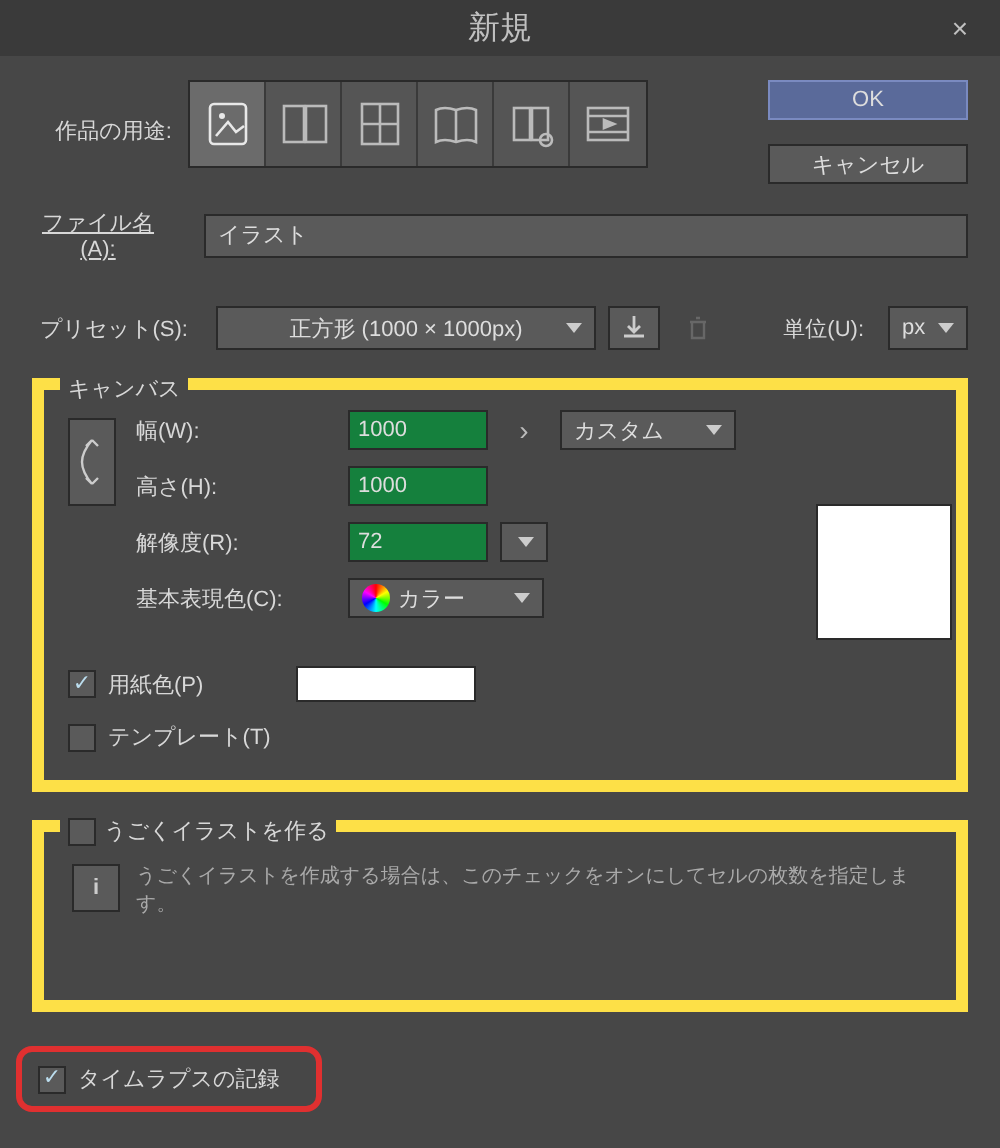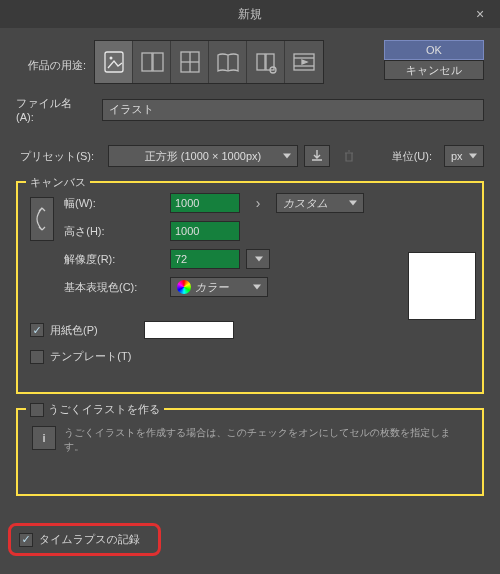--- a/index.html
+++ b/index.html
@@ -1,51 +1,51 @@
 <!DOCTYPE html>
 <html><head>
 <meta charset="utf-8">
 <style>
   * { box-sizing: border-box; margin: 0; padding: 0; }
   body { width: 500px; height: 574px; background: #474747; font-family: "Meiryo", sans-serif; font-size: 11px; color: #d8d8d8; overflow: hidden; position: relative; }
   .titlebar { height: 28px; background: #3a3a3a; display: flex; align-items: center; justify-content: center; position: relative; }
-  .titlebar .title { color: #c0c0c0; font-size: 12px; }
+  .titlebar .title { color: #c0c0c0; font-size: 16px; }
   .close-x { position: absolute; right: 0; top: 0; width: 40px; height: 28px; display: flex; align-items: center; justify-content: center; color: #c0c0c0; font-size: 14px; }
   .content { padding: 12px 16px; }
   .top-row { display: flex; align-items: flex-start; gap: 8px; }
   .purpose-label { width: 70px; padding-top: 18px; text-align: right; }
   .purpose-icons { display: flex; background: #555; border: 1px solid #2a2a2a; }
   .p-icon { width: 38px; height: 42px; display: flex; align-items: center; justify-content: center; border-right: 1px solid #3a3a3a; color: #bbb; }
   .p-icon:last-child { border-right: none; }
   .p-icon.sel { background: #6b6b6b; }
   .p-icon svg { stroke: #bbb; fill: none; stroke-width: 1.3; }
   .p-icon.sel svg { stroke: #e8e8e8; }
-  .right-btns { margin-left: auto; display: flex; flex-direction: column; gap: 0; width: 100px; }
+  .right-btns { margin-left: auto; display: flex; flex-direction: column; gap: 12px; width: 100px; }
   .btn { height: 20px; background: #5a5a5a; border: 1px solid #2a2a2a; color: #ddd; display: flex; align-items: center; justify-content: center; font-size: 11px; cursor: pointer; }
   .btn.primary { background: #5a6a9a; border-color: #7a8ac0; }
   .form-row { display: flex; align-items: center; margin-top: 12px; }
-  .form-row .lbl { width: 86px; text-align: left; padding-right: 20px; }
+  .form-row .lbl { width: 86px; text-align: center; padding-right: 20px; text-decoration: underline; }
   .textfield { flex: 1; height: 22px; background: #5a5a5a; border: 1px solid #2a2a2a; color: #ddd; padding: 0 6px; font-size: 11px; }
   .preset-row { display: flex; align-items: center; margin-top: 22px; gap: 6px; }
   .preset-row .lbl { width: 86px; text-align: right; padding-right: 8px; }
   .select { height: 22px; background: #5a5a5a; border: 1px solid #2a2a2a; color: #ddd; display: flex; align-items: center; padding: 0 6px; position: relative; }
   .select::after { content: ""; position: absolute; right: 6px; top: 50%; width: 0; height: 0; border-left: 4px solid transparent; border-right: 4px solid transparent; border-top: 5px solid #ccc; transform: translateY(-50%); }
   .select.preset { width: 190px; justify-content: center; }
   .iconbtn { width: 26px; height: 22px; background: #5a5a5a; border: 1px solid #2a2a2a; display: flex; align-items: center; justify-content: center; }
   .iconbtn.disabled { opacity: 0.4; background: transparent; border-color: transparent; }
   .unit-label { margin-left: auto; padding-right: 6px; }
   .select.unit { width: 40px; }
-  .fieldset { border: 2px solid #fde047; margin-top: 14px; padding: 10px 12px 28px; position: relative; }
+  .fieldset { border: 6px solid #fde047; margin-top: 14px; padding: 10px 12px 14px; position: relative; }
   .fieldset .legend { position: absolute; top: -8px; left: 8px; background: #474747; padding: 0 4px; }
   .canvas-row { display: flex; align-items: center; gap: 6px; margin-bottom: 8px; }
   .orient-btn { width: 24px; height: 44px; background: #5a5a5a; border: 1px solid #2a2a2a; display: flex; align-items: center; justify-content: center; }
   .dim-label { width: 100px; padding-right: 6px; }
   .numfield { width: 70px; height: 20px; background: #15803d; border: 1px solid #2a2a2a; color: #ddd; padding: 0 4px; font-size: 11px; }
   .swapbtn { width: 24px; height: 20px; display: flex; align-items: center; justify-content: center; color: #bbb; font-size: 14px; }
-  .select.small { width: 88px; height: 20px; font-size: 11px; font-style: italic; }
+  .select.small { width: 88px; height: 20px; font-size: 11px; }
   .select.tiny { width: 24px; height: 20px; }
   .preview { position: absolute; right: 24px; top: 252px; width: 68px; height: 68px; background: #fff; border: 1px solid #2a2a2a; }
   .color-chip { width: 14px; height: 14px; border-radius: 50%; background: conic-gradient(red,yellow,lime,cyan,blue,magenta,red); display: inline-block; vertical-align: middle; margin-right: 4px; }
   .check-row { display: flex; align-items: center; gap: 6px; margin-top: 16px; }
   .checkbox { width: 14px; height: 14px; background: #5a5a5a; border: 1px solid #2a2a2a; display: flex; align-items: center; justify-content: center; }
   .checkbox.checked::after { content: "✓"; color: #bde; font-size: 11px; line-height: 1; }
   .color-swatch { width: 90px; height: 18px; background: #fff; border: 1px solid #2a2a2a; margin-left: 40px; }
   .animation-hint { display: flex; gap: 8px; margin-top: 6px; padding-left: 2px; }
   .info-icon { width: 24px; height: 24px; background: #5a5a5a; border: 1px solid #2a2a2a; display: flex; align-items: center; justify-content: center; font-weight: bold; color: #ccc; flex-shrink: 0; }
   .hint-text { font-size: 10px; color: #aaa; line-height: 1.4; }

